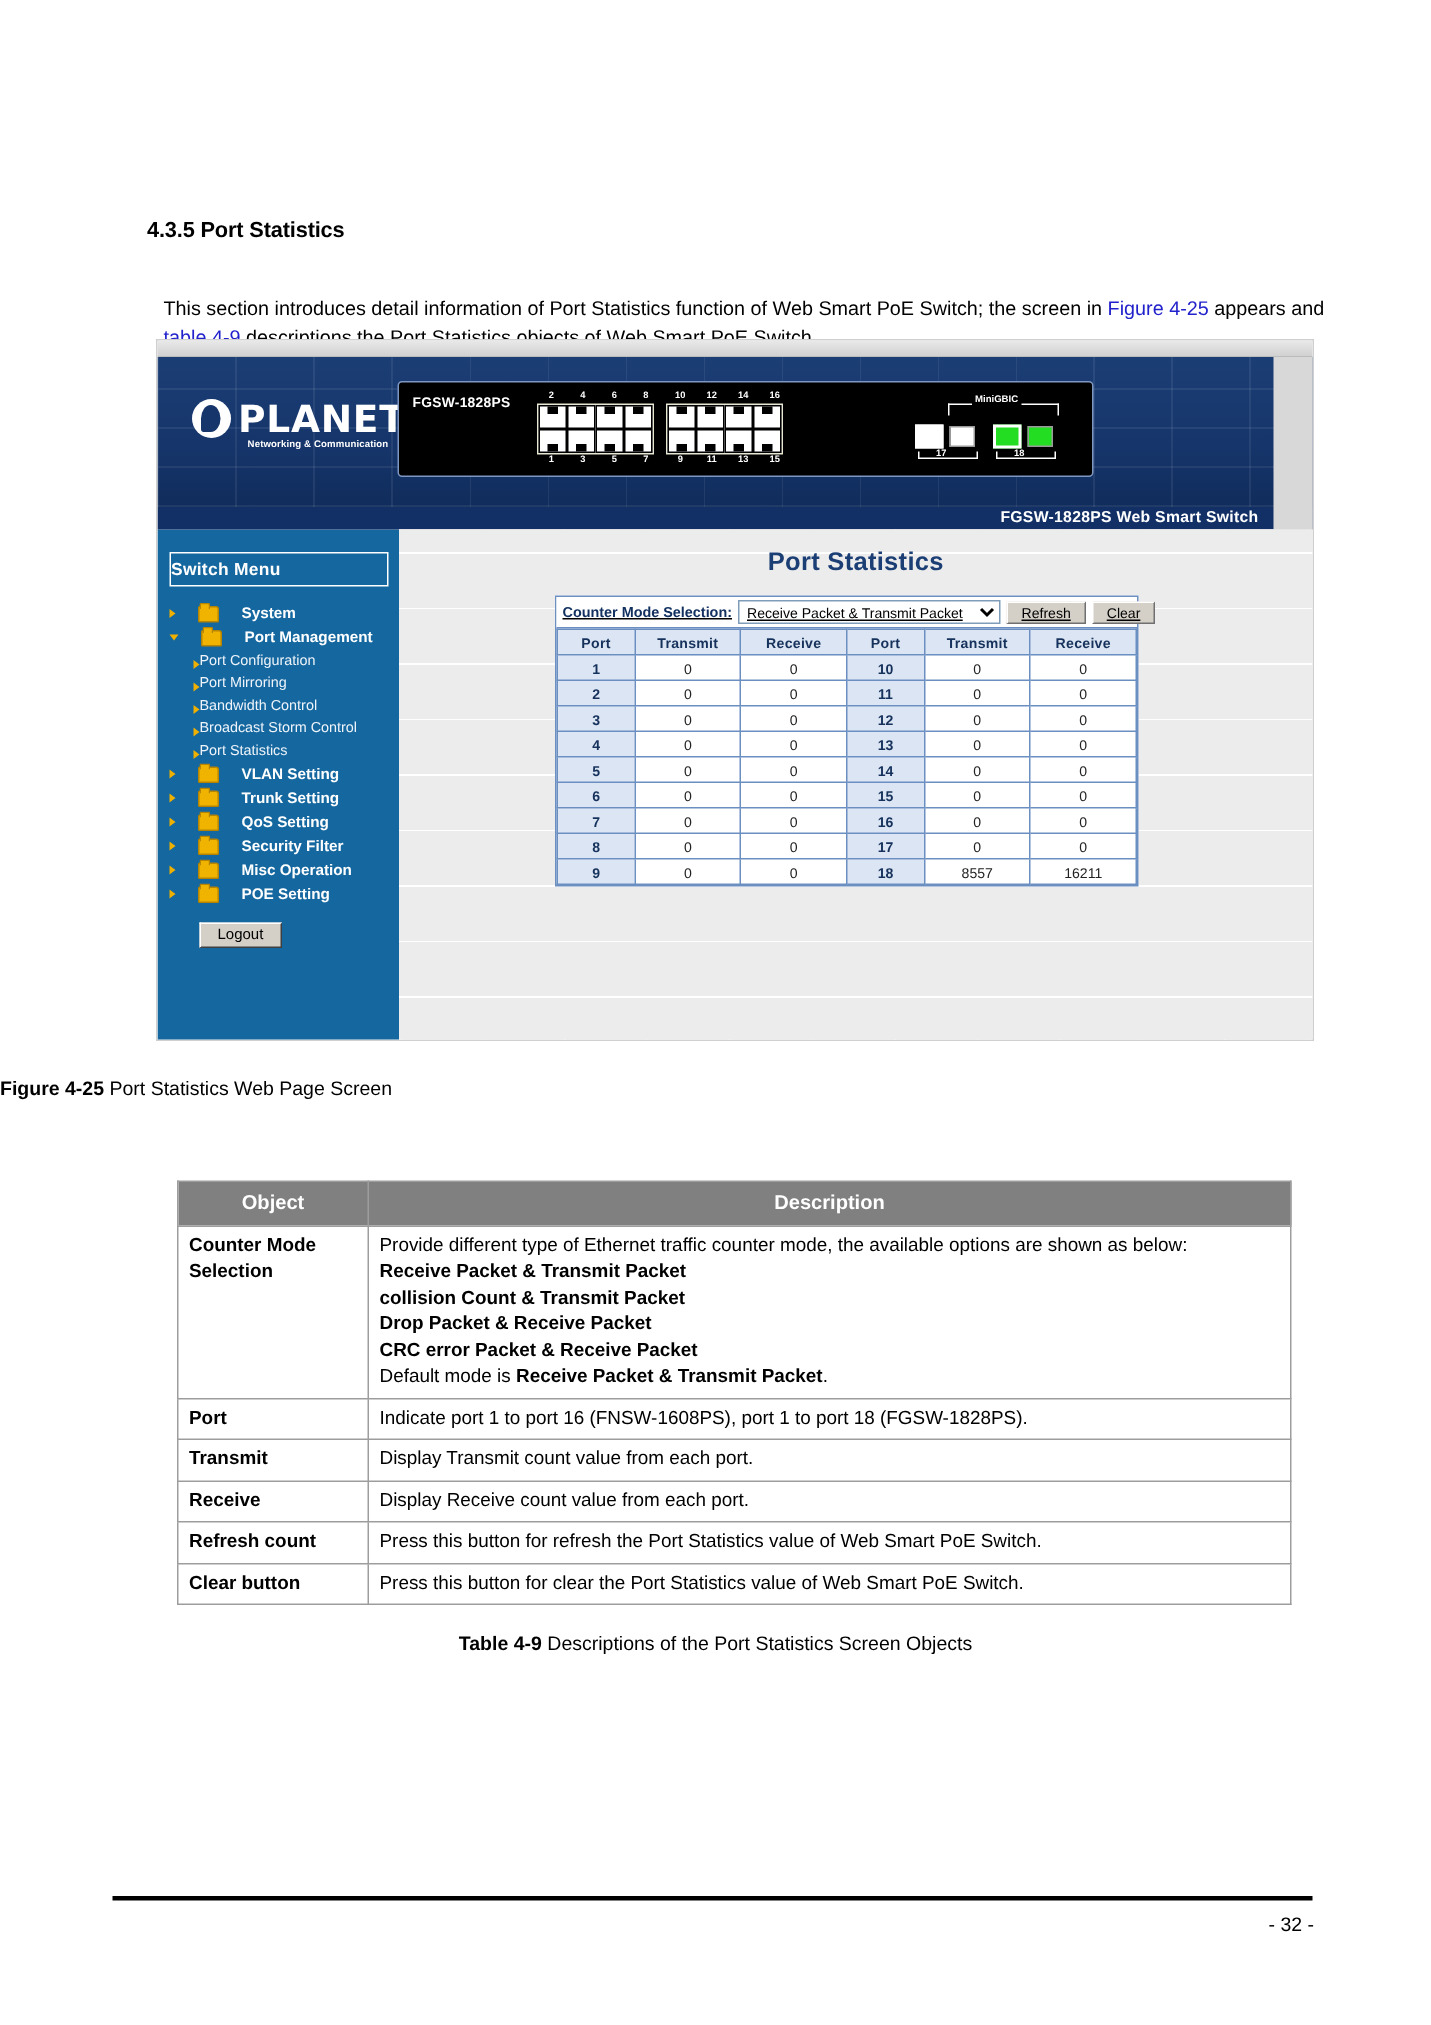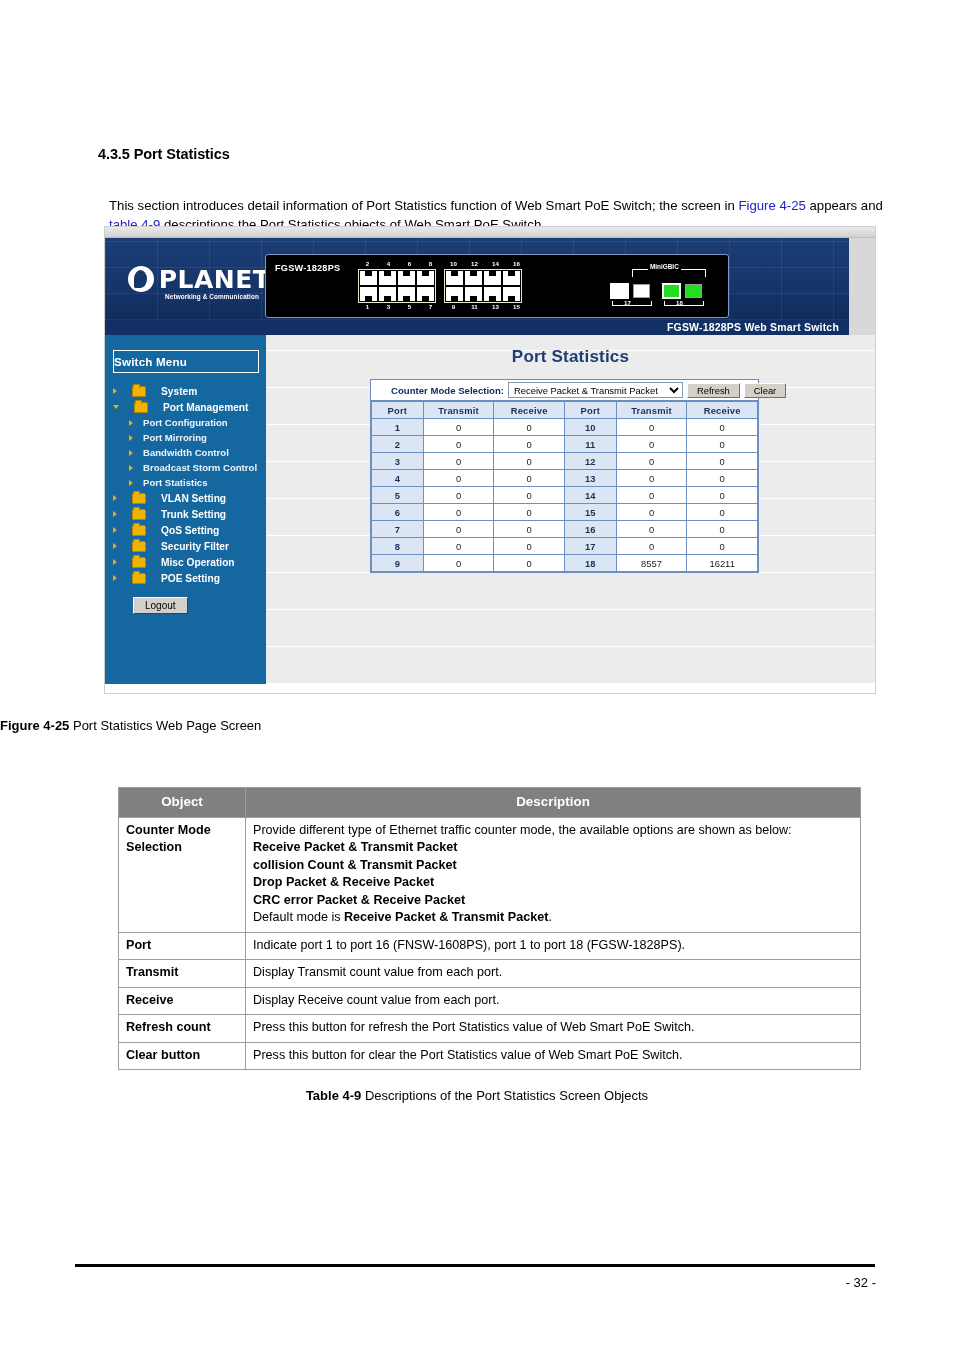--- a/index.html
+++ b/index.html
@@ -48,21 +48,21 @@
     box-sizing: border-box;
     overflow: hidden;
   }
   .shot-topbar {
     height: 10px;
     background: linear-gradient(#e9e9e9, #d2d2d2);
     border-bottom: 1px solid #bcbcbc;
   }
   .dev-banner {
     position: relative;
-    height: 82px;
+    height: 100px;
     background:
       repeating-linear-gradient(0deg, rgba(255,255,255,.07) 0 1px, transparent 1px 26px),
       repeating-linear-gradient(90deg, rgba(255,255,255,.07) 0 1px, transparent 1px 52px),
       linear-gradient(180deg, #1b3e75 0%, #16356a 60%, #102c5c 100%);
     overflow: hidden;
   }
   .dev-banner:after {
     content: "";
     position: absolute;
     right: 0; top: 0;
@@ -282,27 +282,26 @@
     position: absolute;
     left: 0; top: -3px;
     width: 5px; height: 3px;
     background: #f0b400;
     border: 1px solid #b58400;
     border-bottom: none;
     border-radius: 1px 1px 0 0;
   }
   .m-sub {
     display: flex;
-    align-items: center;
-    gap: 10px;
+    align-items: flex-end;
+    gap: 0;
     padding: 2px 0 2px 24px;
     color: #eef4fa;
     font-size: 9.6px;
     white-space: nowrap;
-    font-weight: bold;
   }
   .logout-wrap { padding: 9px 0 0 28px; }
   .logout-btn {
     font-family: "Liberation Sans", sans-serif;
     font-size: 10px;
     padding: 2px 11px;
     background: #d4d0c8;
     border: 1px solid #ffffff;
     border-right-color: #404040;
     border-bottom-color: #404040;
@@ -335,23 +334,24 @@
     top: 44px;
     width: 389px;
     border: 1px solid #6c8fc2;
     background: #ffffff;
     box-sizing: border-box;
   }
   .cms-row {
     display: flex;
     align-items: center;
     gap: 4px;
-    padding: 2px 20px;
+    padding: 2px 4px;
     background: #ffffff;
     border-bottom: 1px solid #6c8fc2;
+    text-decoration: underline;
   }
   .cms-label {
     font-size: 9.6px;
     font-weight: bold;
     color: #123060;
     white-space: nowrap;
   }
   .cms-select {
     flex: 1;
     font-family: "Liberation Sans", sans-serif;

